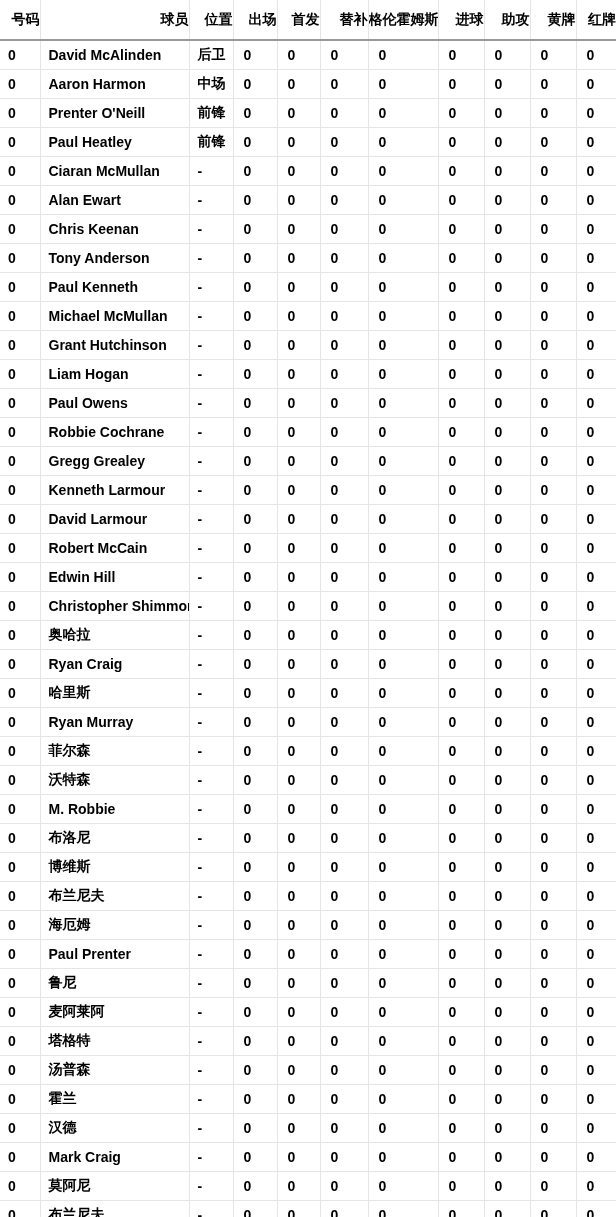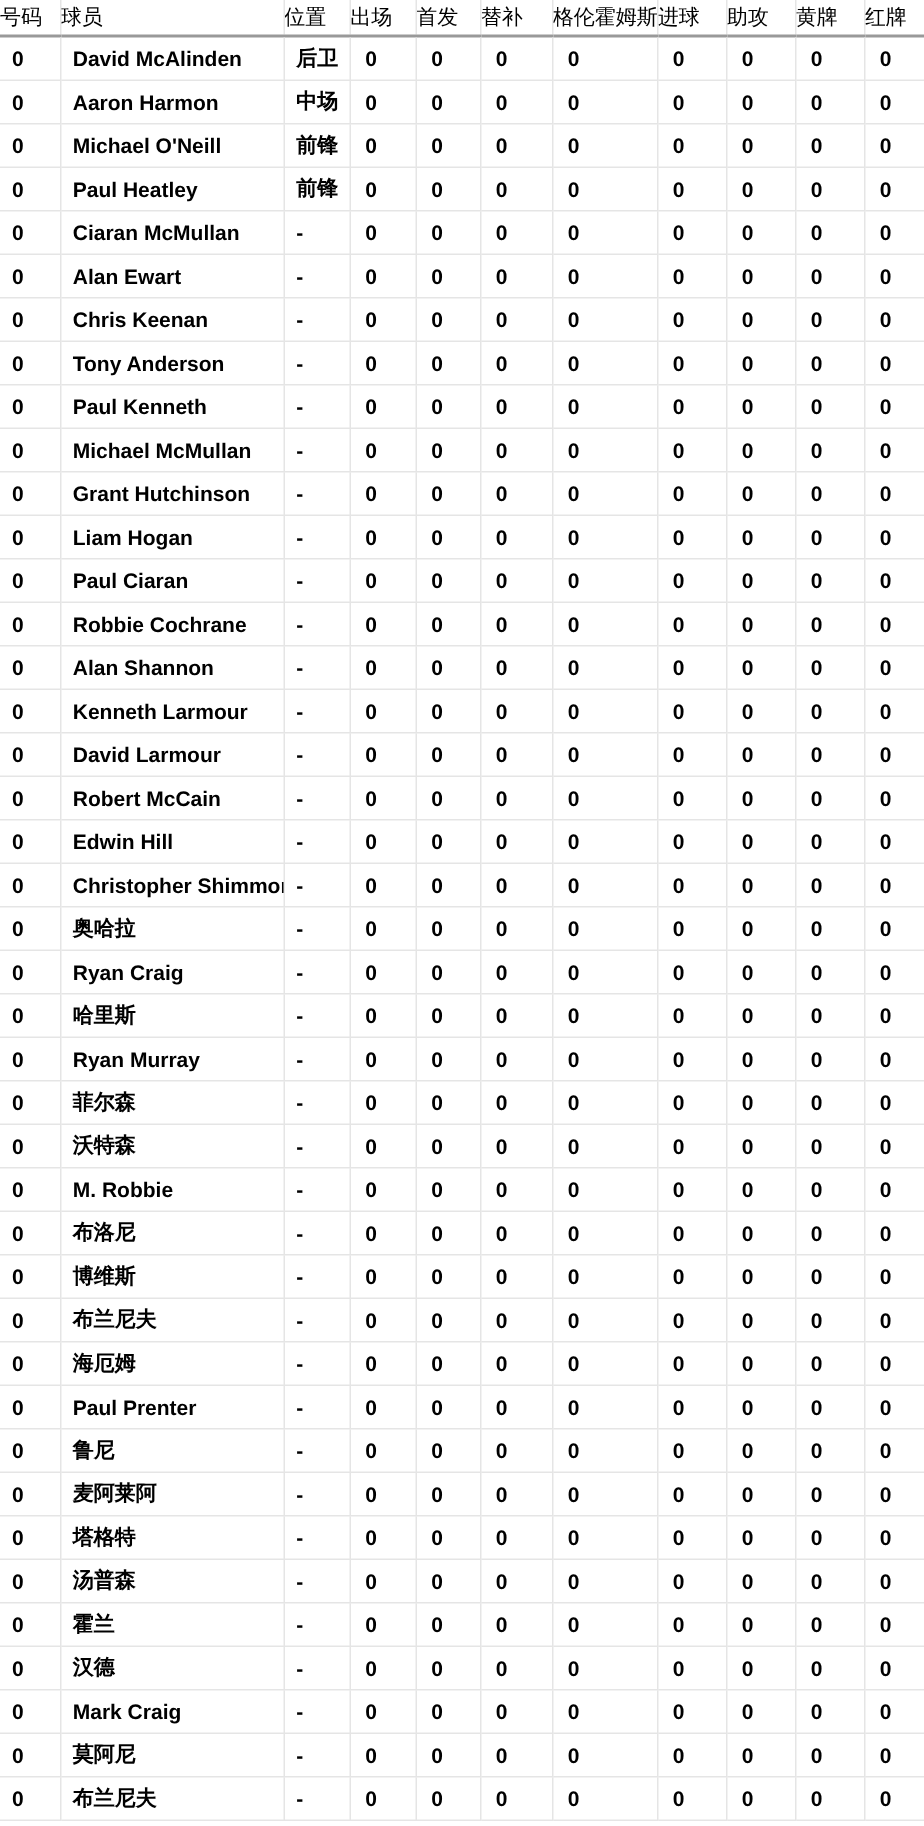--- a/index.html
+++ b/index.html
@@ -7,25 +7,25 @@
     background: #ffffff;
     font-family: "Liberation Sans", "DejaVu Sans", sans-serif;
   }
   body { width: 616px; }
   table.stats {
     width: 616px;
     border-collapse: collapse;
     table-layout: fixed;
   }
   table.stats th {
-    height: 24px;
+    height: 40px;
     font-size: 14px;
-    font-weight: normal;
+    font-weight: bold;
     color: #000000;
-    text-align: left;
+    text-align: right;
     vertical-align: middle;
     border-bottom: 2px solid #999999;
     border-right: 1px solid #e5e5e5;
     background: #ffffff;
     overflow: hidden;
     white-space: nowrap;
   }
   table.stats td {
     height: 29px;
     font-size: 14px;
@@ -98,21 +98,21 @@
         <td class="stat">0</td>
         <td class="stat">0</td>
         <td class="stat">0</td>
         <td class="stat">0</td>
         <td class="stat">0</td>
         <td class="stat">0</td>
         <td class="stat">0</td>
       </tr>
       <tr>
         <td>0</td>
-        <td>Michael O'Neill</td>
+        <td>Prenter O'Neill</td>
         <td>前锋</td>
         <td class="stat">0</td>
         <td class="stat">0</td>
         <td class="stat">0</td>
         <td class="stat">0</td>
         <td class="stat">0</td>
         <td class="stat">0</td>
         <td class="stat">0</td>
         <td class="stat">0</td>
       </tr>
@@ -228,21 +228,21 @@
         <td class="stat">0</td>
         <td class="stat">0</td>
         <td class="stat">0</td>
         <td class="stat">0</td>
         <td class="stat">0</td>
         <td class="stat">0</td>
         <td class="stat">0</td>
       </tr>
       <tr>
         <td>0</td>
-        <td>Paul Ciaran</td>
+        <td>Paul Owens</td>
         <td>-</td>
         <td class="stat">0</td>
         <td class="stat">0</td>
         <td class="stat">0</td>
         <td class="stat">0</td>
         <td class="stat">0</td>
         <td class="stat">0</td>
         <td class="stat">0</td>
         <td class="stat">0</td>
       </tr>
@@ -254,21 +254,21 @@
         <td class="stat">0</td>
         <td class="stat">0</td>
         <td class="stat">0</td>
         <td class="stat">0</td>
         <td class="stat">0</td>
         <td class="stat">0</td>
         <td class="stat">0</td>
       </tr>
       <tr>
         <td>0</td>
-        <td>Alan Shannon</td>
+        <td>Gregg Grealey</td>
         <td>-</td>
         <td class="stat">0</td>
         <td class="stat">0</td>
         <td class="stat">0</td>
         <td class="stat">0</td>
         <td class="stat">0</td>
         <td class="stat">0</td>
         <td class="stat">0</td>
         <td class="stat">0</td>
       </tr>

